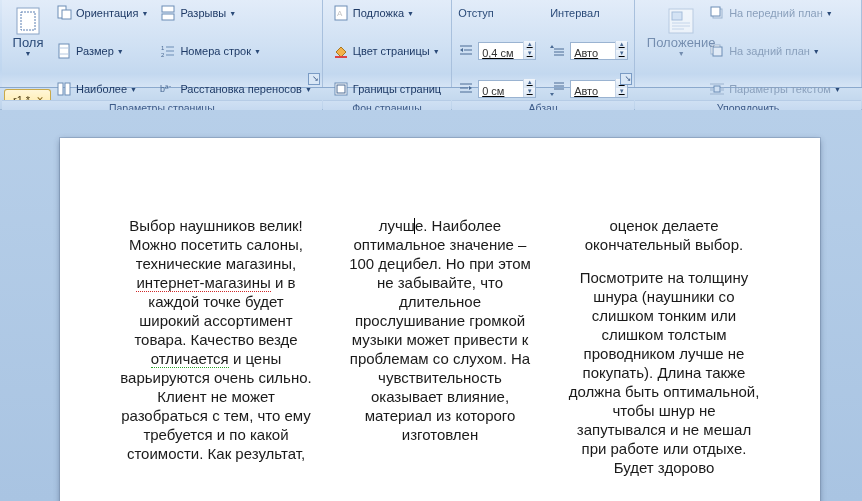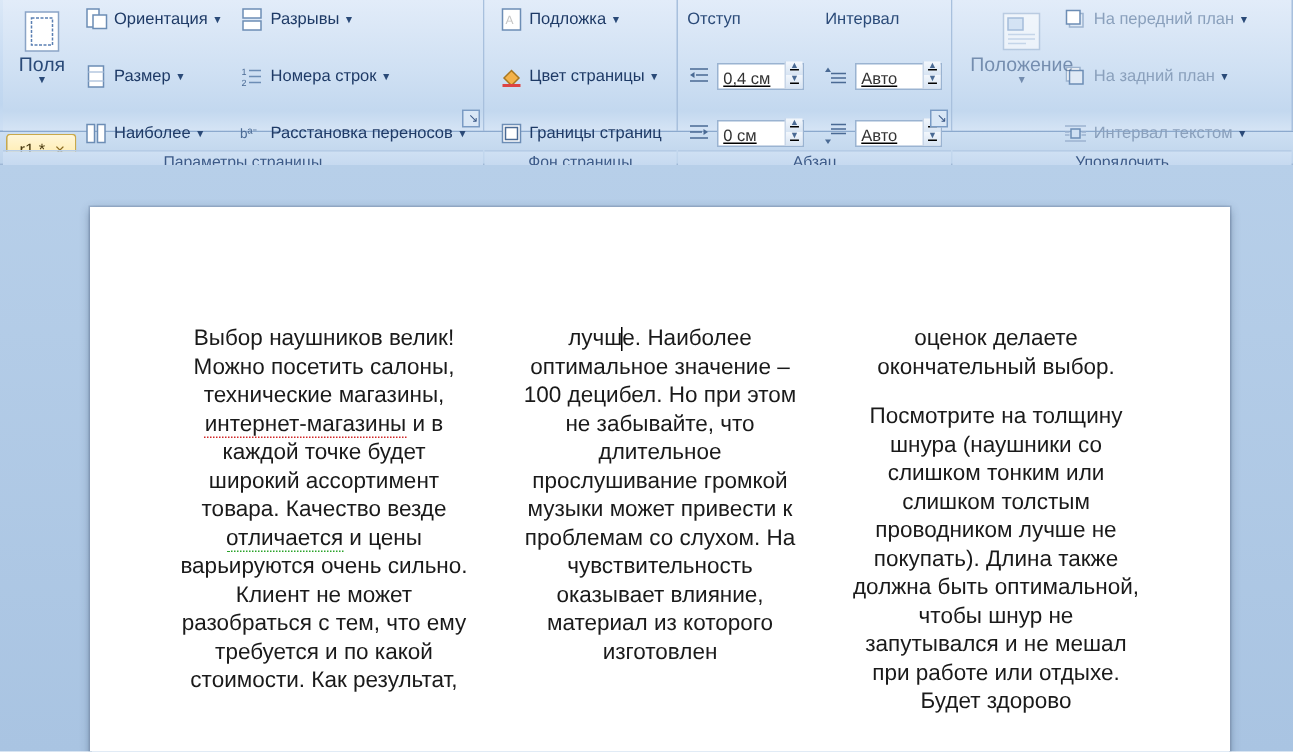--- a/index.html
+++ b/index.html
@@ -396,21 +396,21 @@
           <span>На задний план</span>
           <span class="sdrop">▼</span>
         </div>
         <div class="small-btn disabled">
           <span class="sicon">
               <svg width="16" height="16">
                 <rect x="5" y="5" width="6" height="6" fill="#cfe0f3" stroke="#6c8db5"></rect>
                 <path d="M1 3 h14 M1 13 h14 M1 7 h3 M12 7 h3 M1 9 h3 M12 9 h3" stroke="#9cb3cf"></path>
               </svg>
             </span>
-          <span>Интервал текстом</span>
+          <span>Параметры текстом</span>
           <span class="sdrop">▼</span>
         </div>
       </div>
     </div>
     <div class="group-label">Упорядочить</div>
   </div>
 
 </div>
 
 <div class="tabbar">

